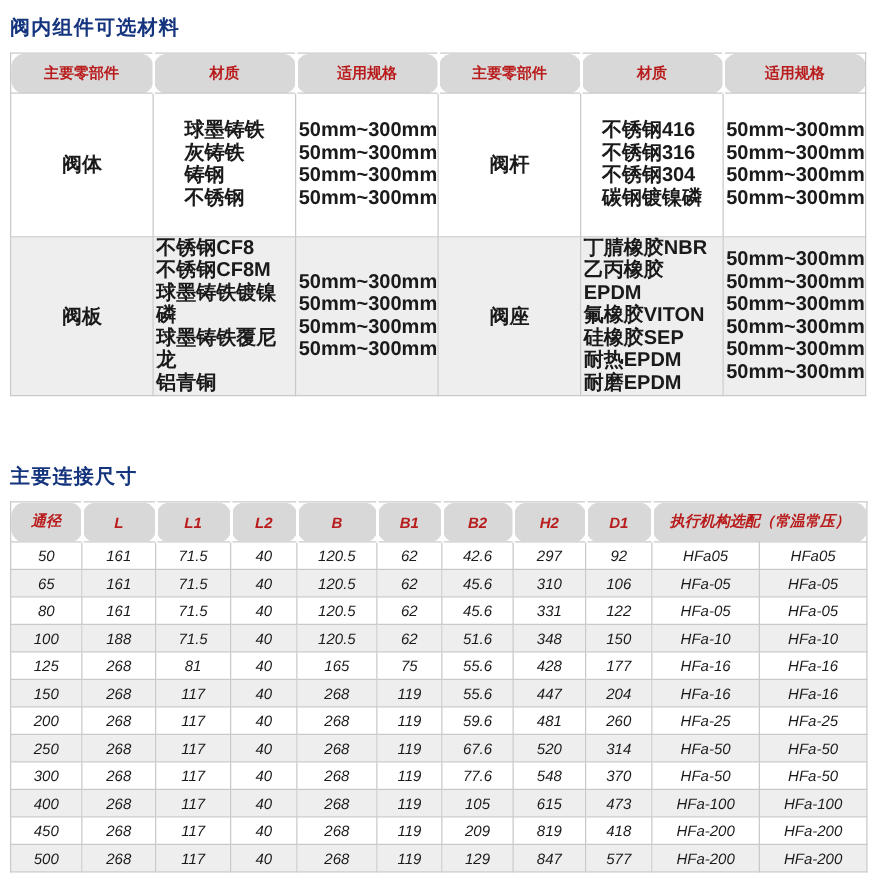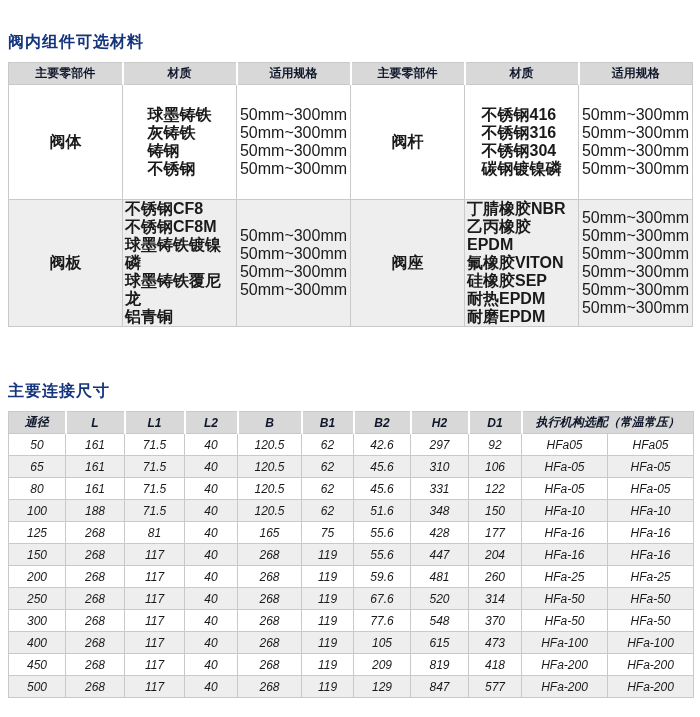--- a/index.html
+++ b/index.html
@@ -4,21 +4,21 @@
 <style>
   * { box-sizing: border-box; }
   html, body {
     margin: 0; padding: 0;
     width: 700px; height: 717px;
     background: #ffffff;
     font-family: "Liberation Sans", sans-serif;
     color: #1a1a1a;
     overflow: hidden;
   }
-  .page { padding: 6px 8px 0 8px; margin-top: 20px; }
+  .page { padding: 6px 8px 0 8px; }
 
   .section-title {
     font-size: 16px;
     font-weight: bold;
     color: #14347e;
     margin: 6px 0 9px 0;
     letter-spacing: 1px;
   }
 
   table {
@@ -31,38 +31,39 @@
     border: 1px solid #c9c9c9;
     text-align: center;
     vertical-align: middle;
     padding: 0 2px;
     overflow: hidden;
   }
   thead th {
     background: #d8d8d8;
     font-weight: bold;
     font-size: 12px;
-    height: 22px;
-    color: #0f172a;
+    height: 32px;
+    color: #b91c1c;
+    border-radius: 11px;
   }
   thead th + th { border-left: 2px solid #ffffff; }
 
   
   .mat-table tbody tr { height: 115px; }
   .mat-table tbody tr:nth-child(2) td { background: #eeeeee; }
   .mat-table td { font-size: 16px; }
   .part-name { font-weight: bold; }
   .lines-block {
     display: inline-block;
     text-align: left;
     line-height: 18px;
     vertical-align: middle;
   }
   .materials-cell .lines-block { font-weight: bold; }
-  .specs-cell .lines-block { font-weight: normal; }
+  .specs-cell .lines-block { font-weight: bold; }
 
   
   .dim-table { margin-top: 2px; font-style: italic; }
   .dim-table tbody td { font-size: 12px; height: 22px; }
   .dim-table tbody tr:nth-child(even) td { background: #eeeeee; }
 
   .dim-spacer { height: 48px; }
 </style>
 </head>
 <body>

